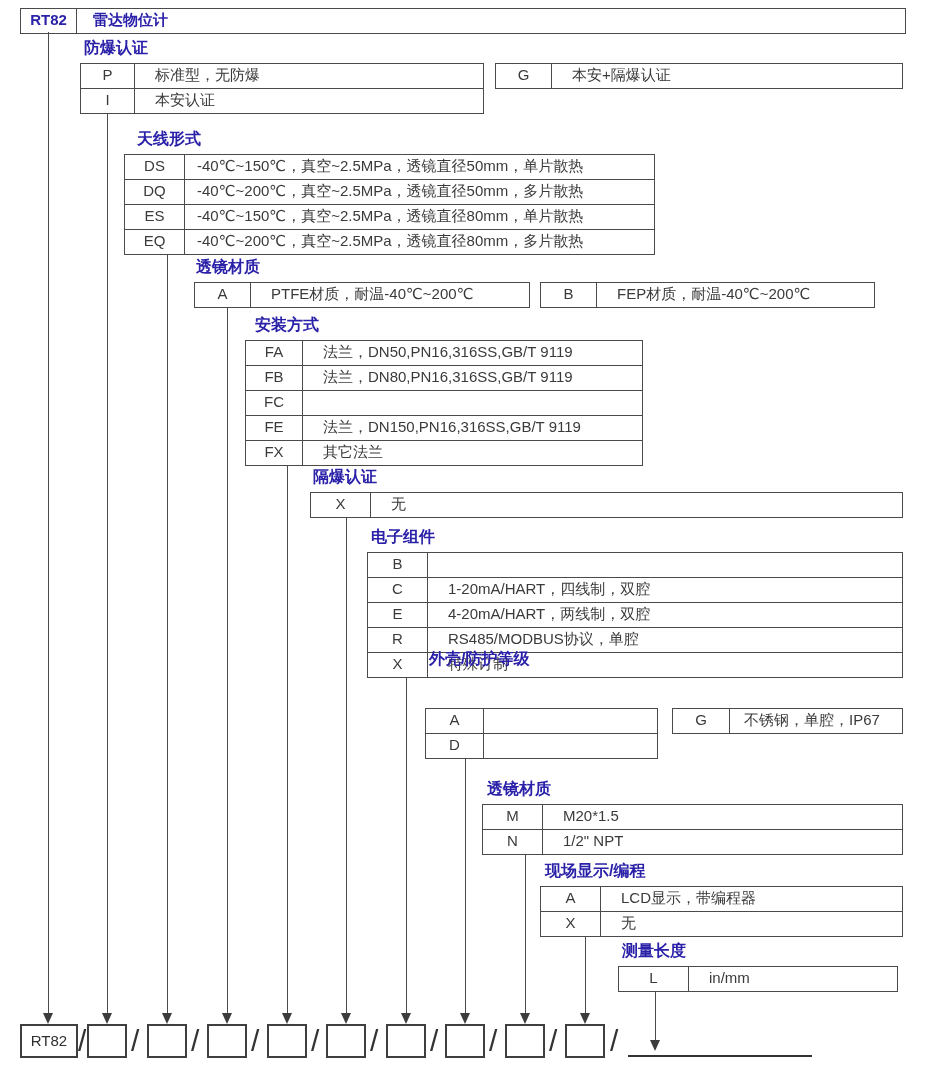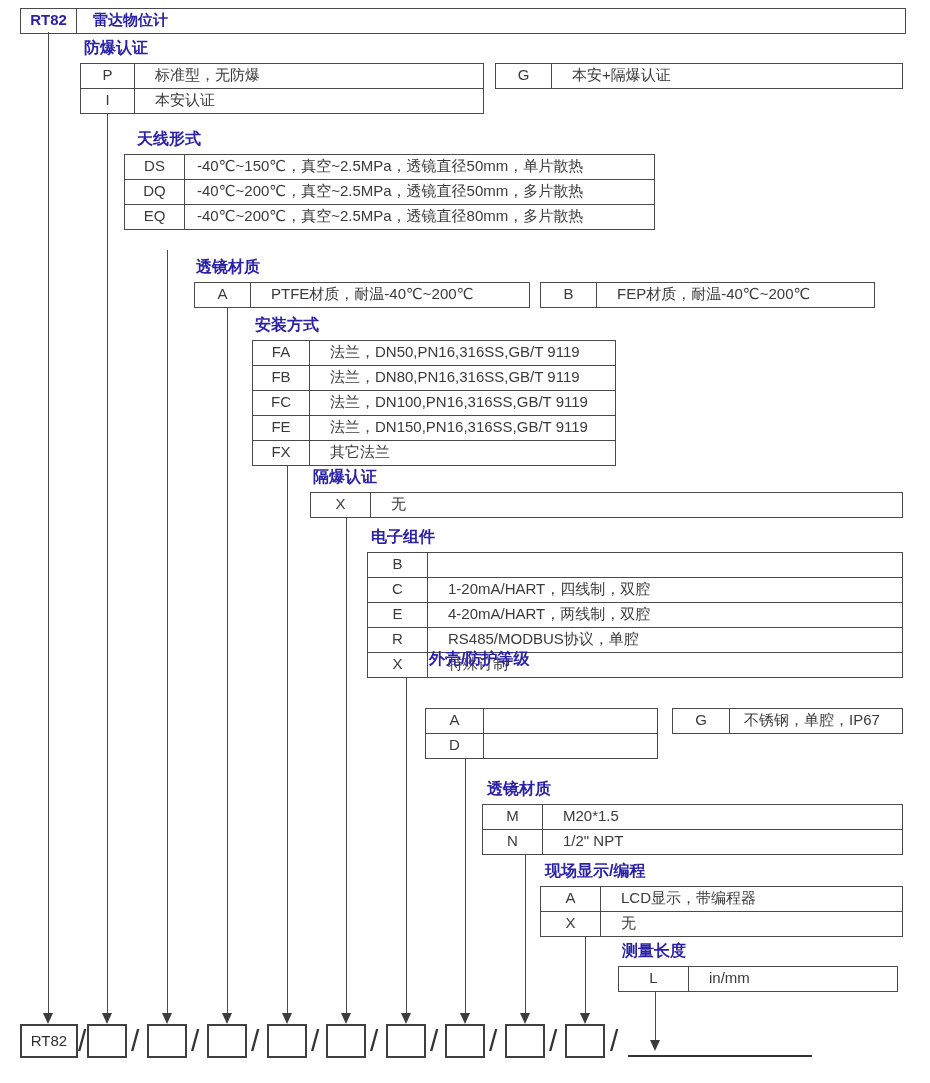--- a/index.html
+++ b/index.html
@@ -81,52 +81,55 @@
   <div class="tbl" style="left:124px;top:154px;width:531px;--dp:12px">
     <div class="row">
       <div class="cell code" style="width:60px">DS</div>
       <div class="cell desc">-40℃~150℃，真空~2.5MPa，透镜直径50mm，单片散热</div>
     </div>
     <div class="row">
       <div class="cell code" style="width:60px">DQ</div>
       <div class="cell desc">-40℃~200℃，真空~2.5MPa，透镜直径50mm，多片散热</div>
     </div>
     <div class="row">
+      <div class="cell code" style="width:60px">ES</div>
+      <div class="cell desc">-40℃~150℃，真空~2.5MPa，透镜直径80mm，单片散热</div>
+    </div>
+    <div class="row">
       <div class="cell code" style="width:60px">EQ</div>
       <div class="cell desc">-40℃~200℃，真空~2.5MPa，透镜直径80mm，多片散热</div>
     </div>
   </div>
 
   <div class="label" style="left:196px;top:257px">透镜材质</div>
   <div class="tbl" style="left:194px;top:282px;width:336px">
     <div class="row">
       <div class="cell code" style="width:56px">A</div>
       <div class="cell desc">PTFE材质，耐温-40℃~200℃</div>
     </div>
   </div>
   <div class="tbl" style="left:540px;top:282px;width:335px">
     <div class="row">
       <div class="cell code" style="width:56px">B</div>
       <div class="cell desc">FEP材质，耐温-40℃~200℃</div>
     </div>
   </div>
 
   <div class="label" style="left:255px;top:315px">安装方式</div>
-  <div class="tbl" style="left:252px;top:340px;width:364px">
+  <div class="tbl" style="left:245px;top:340px;width:398px">
     <div class="row">
       <div class="cell code" style="width:57px">FA</div>
       <div class="cell desc">法兰，DN50,PN16,316SS,GB/T 9119</div>
     </div>
     <div class="row">
       <div class="cell code" style="width:57px">FB</div>
       <div class="cell desc">法兰，DN80,PN16,316SS,GB/T 9119</div>
     </div>
     <div class="row">
       <div class="cell code" style="width:57px">FC</div>
-      <div class="cell desc">法兰，DN100,PN16,316SS,GB/T 9119</div>
     </div>
     <div class="row">
       <div class="cell code" style="width:57px">FE</div>
       <div class="cell desc">法兰，DN150,PN16,316SS,GB/T 9119</div>
     </div>
     <div class="row">
       <div class="cell code" style="width:57px">FX</div>
       <div class="cell desc">其它法兰</div>
     </div>
   </div>

